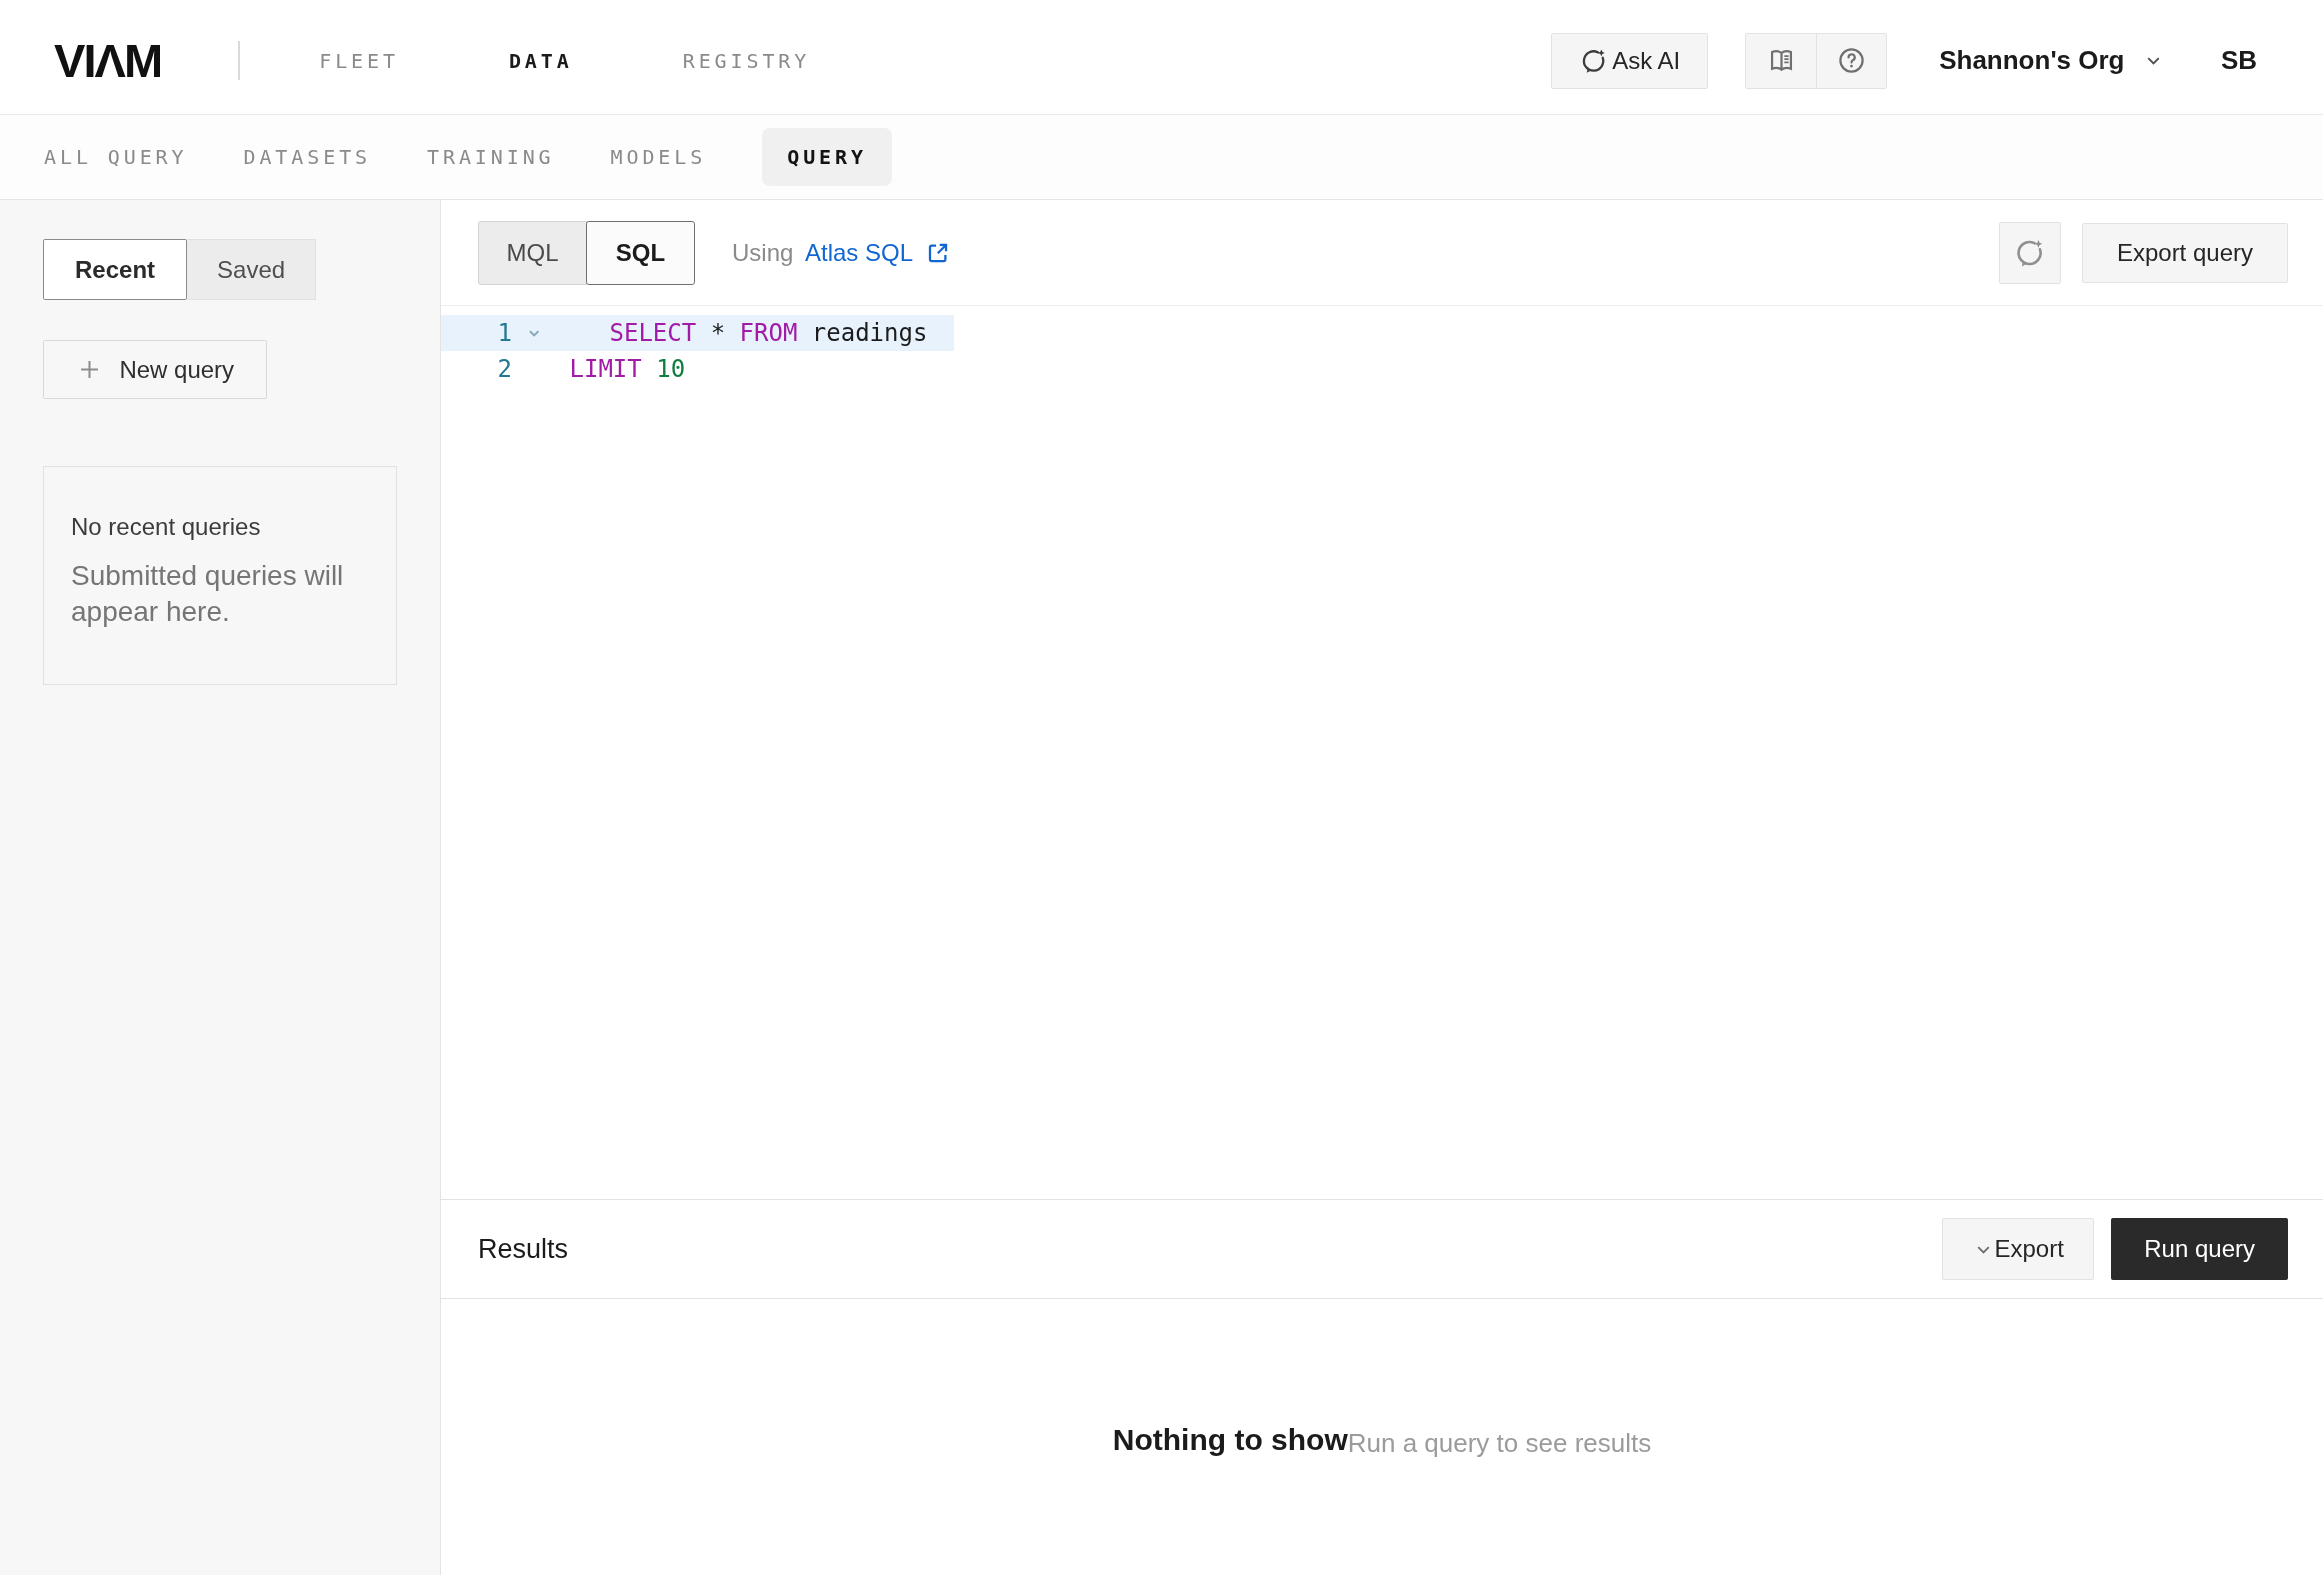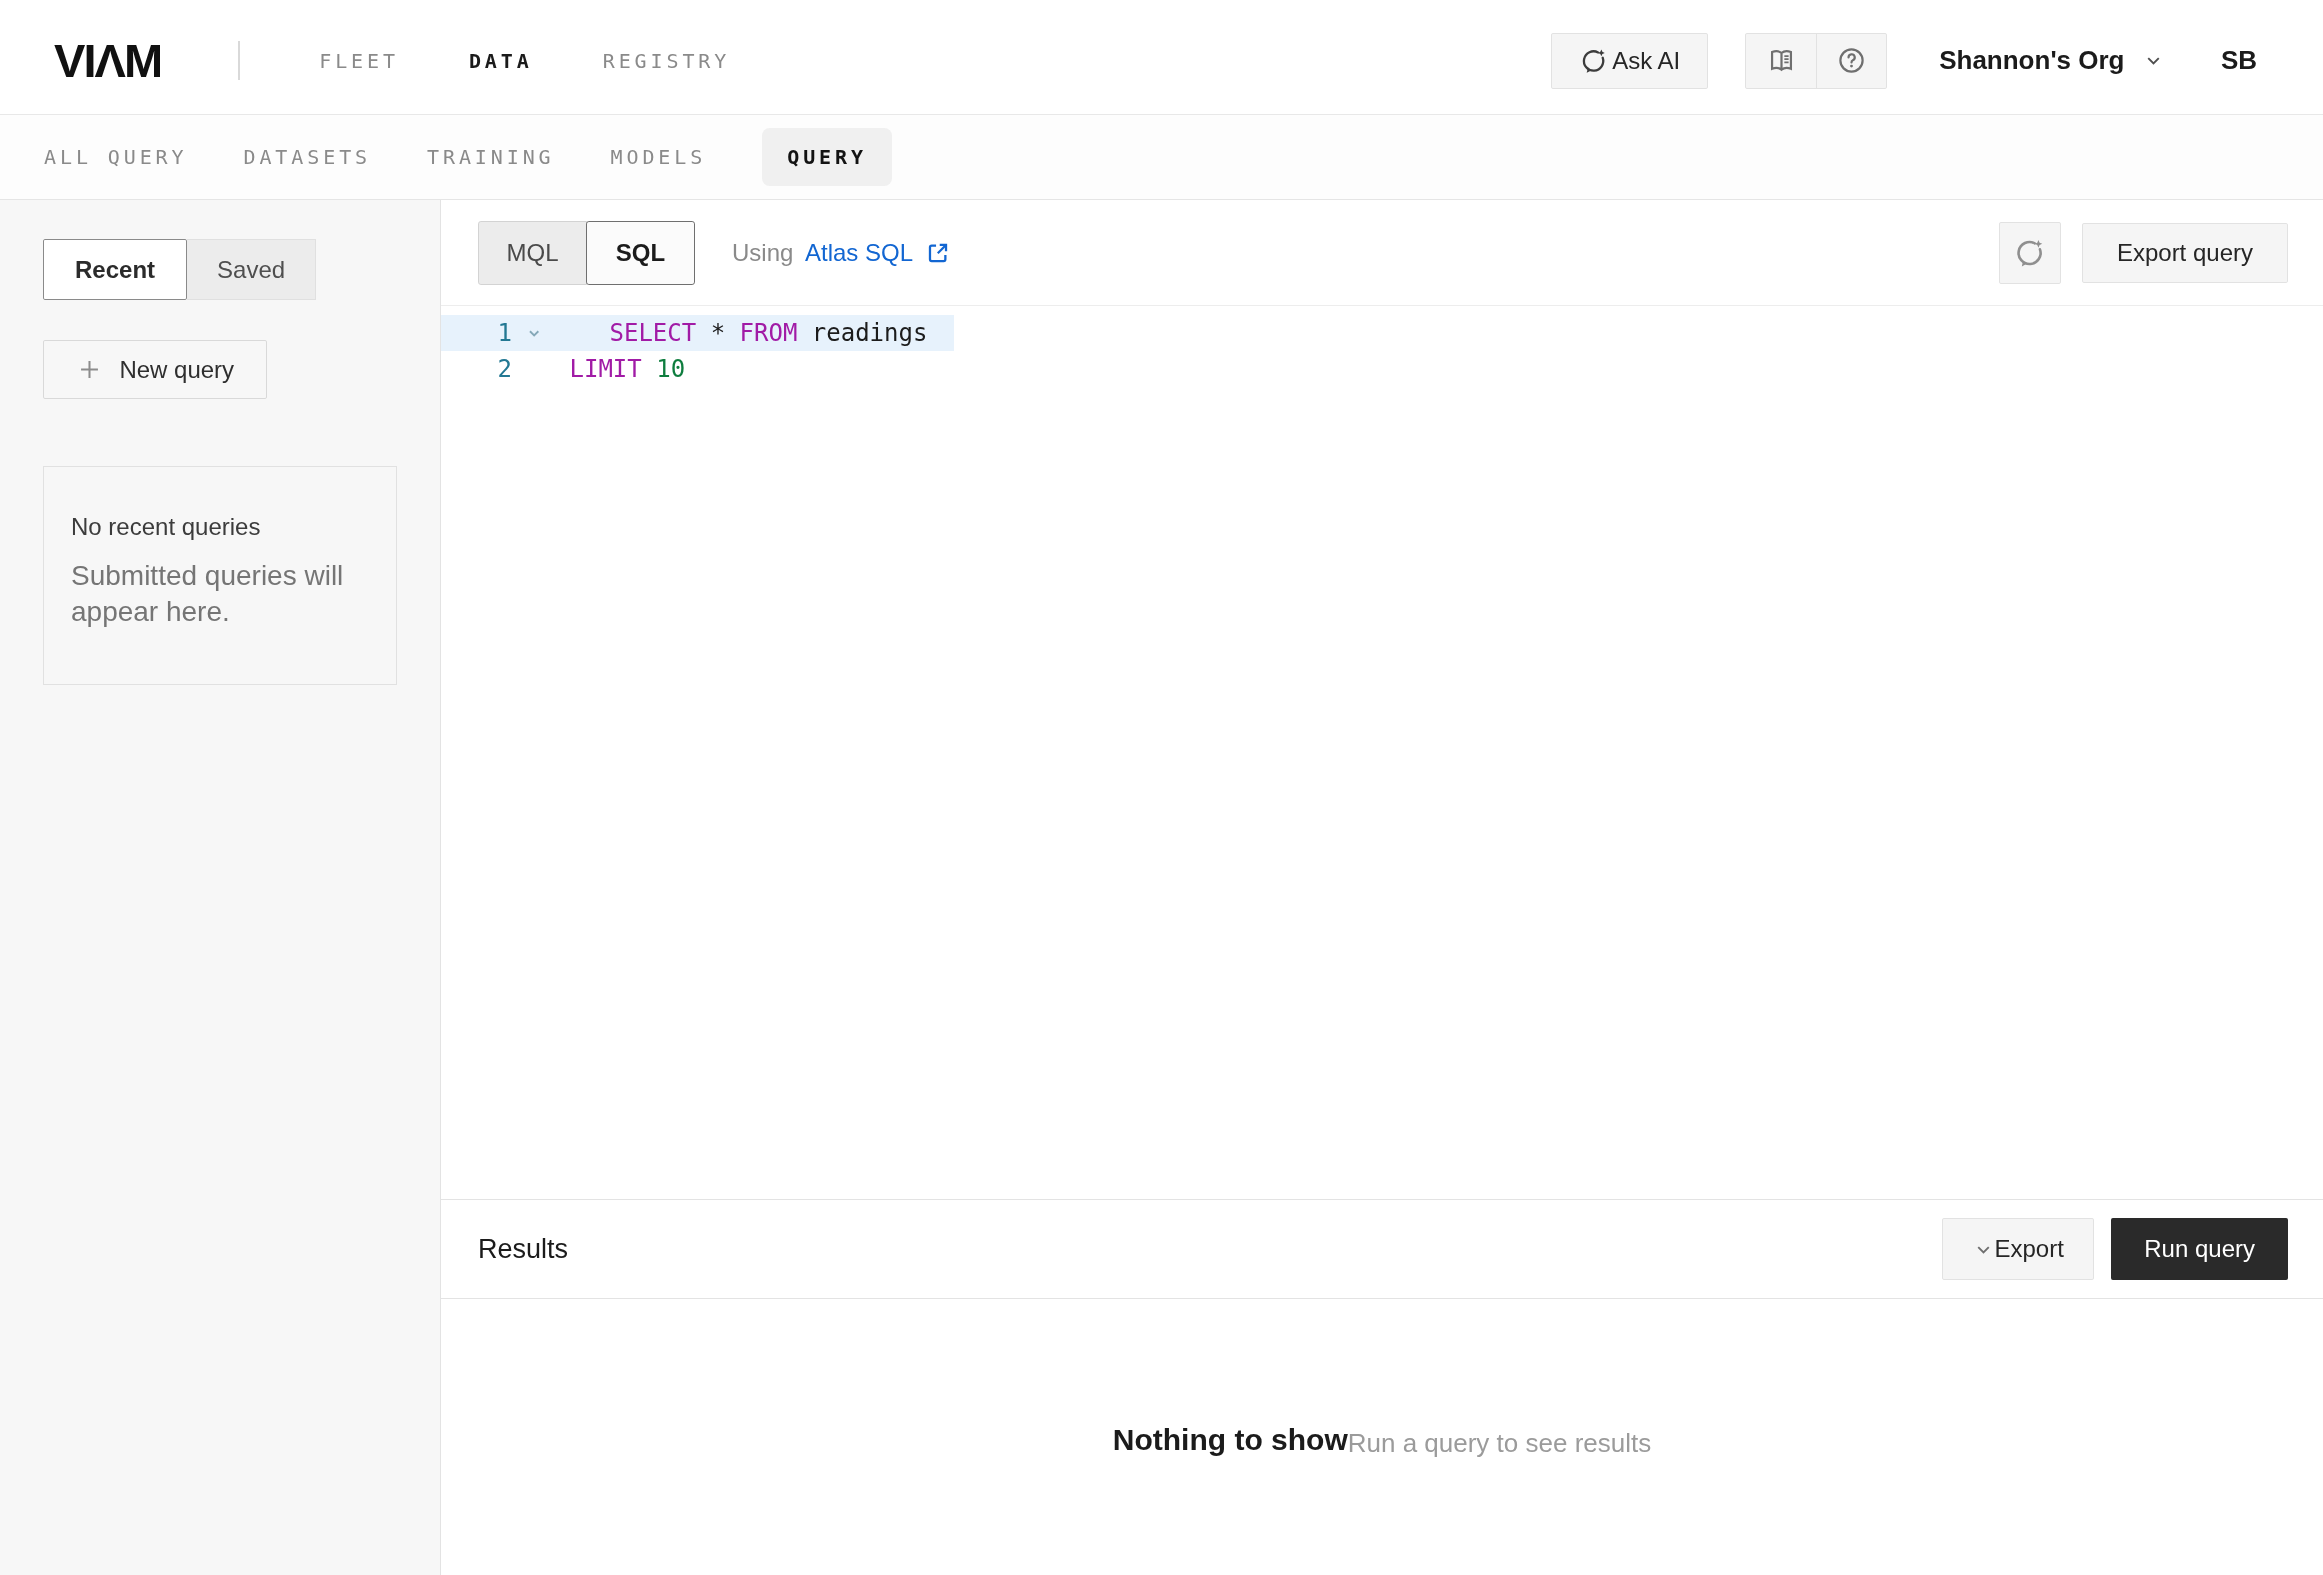--- a/index.html
+++ b/index.html
@@ -4,21 +4,21 @@
 <style>
   * { margin:0; padding:0; box-sizing:border-box; }
   html,body { width:2323px; height:1576px; overflow:hidden; background:#ffffff;
     font-family:"Liberation Sans", sans-serif; color:#1f1f1f; }
 
   
   .topbar { height:108px; display:flex; align-items:center; padding:0 66px 0 54px;
     background:#ffffff; border-bottom:1.9px solid #e8e8e8;margin-top:7px; }
   .logo { font-size:47px; font-weight:bold; letter-spacing:-1.9px; color:#111111; }
   .logo-divider { width:1.9px; height:39px; background:#d9d9d9; margin-left:77px; }
-  .topnav { display:flex; gap:70px; margin-left:79px; }
+  .topnav { display:flex; gap:110px; margin-left:79px; }
   .topnav .nav-link { font-family:"DejaVu Sans Mono", monospace; font-size:20px;
     letter-spacing:3.9px; color:#8a8a8a; cursor:pointer; }
   .topnav .nav-link.active { color:#1b1b1b; font-weight:bold; }
   .top-spacer { flex:1; }
   .btn { display:inline-flex; align-items:center; justify-content:center;
     background:#f5f5f5; border:1px solid #e2e2e2; border-radius:1.9px; cursor:pointer; }
   .askai-btn { height:56px; padding:0 27px; gap:4px; font-size:24px; color:#262626; }
   .askai-btn svg { color:#3c3c3c; }
   .icon-group { display:flex; height:56px; background:#f5f5f5; border:1px solid #e2e2e2;
     border-radius:1.9px; margin-left:37px; }

